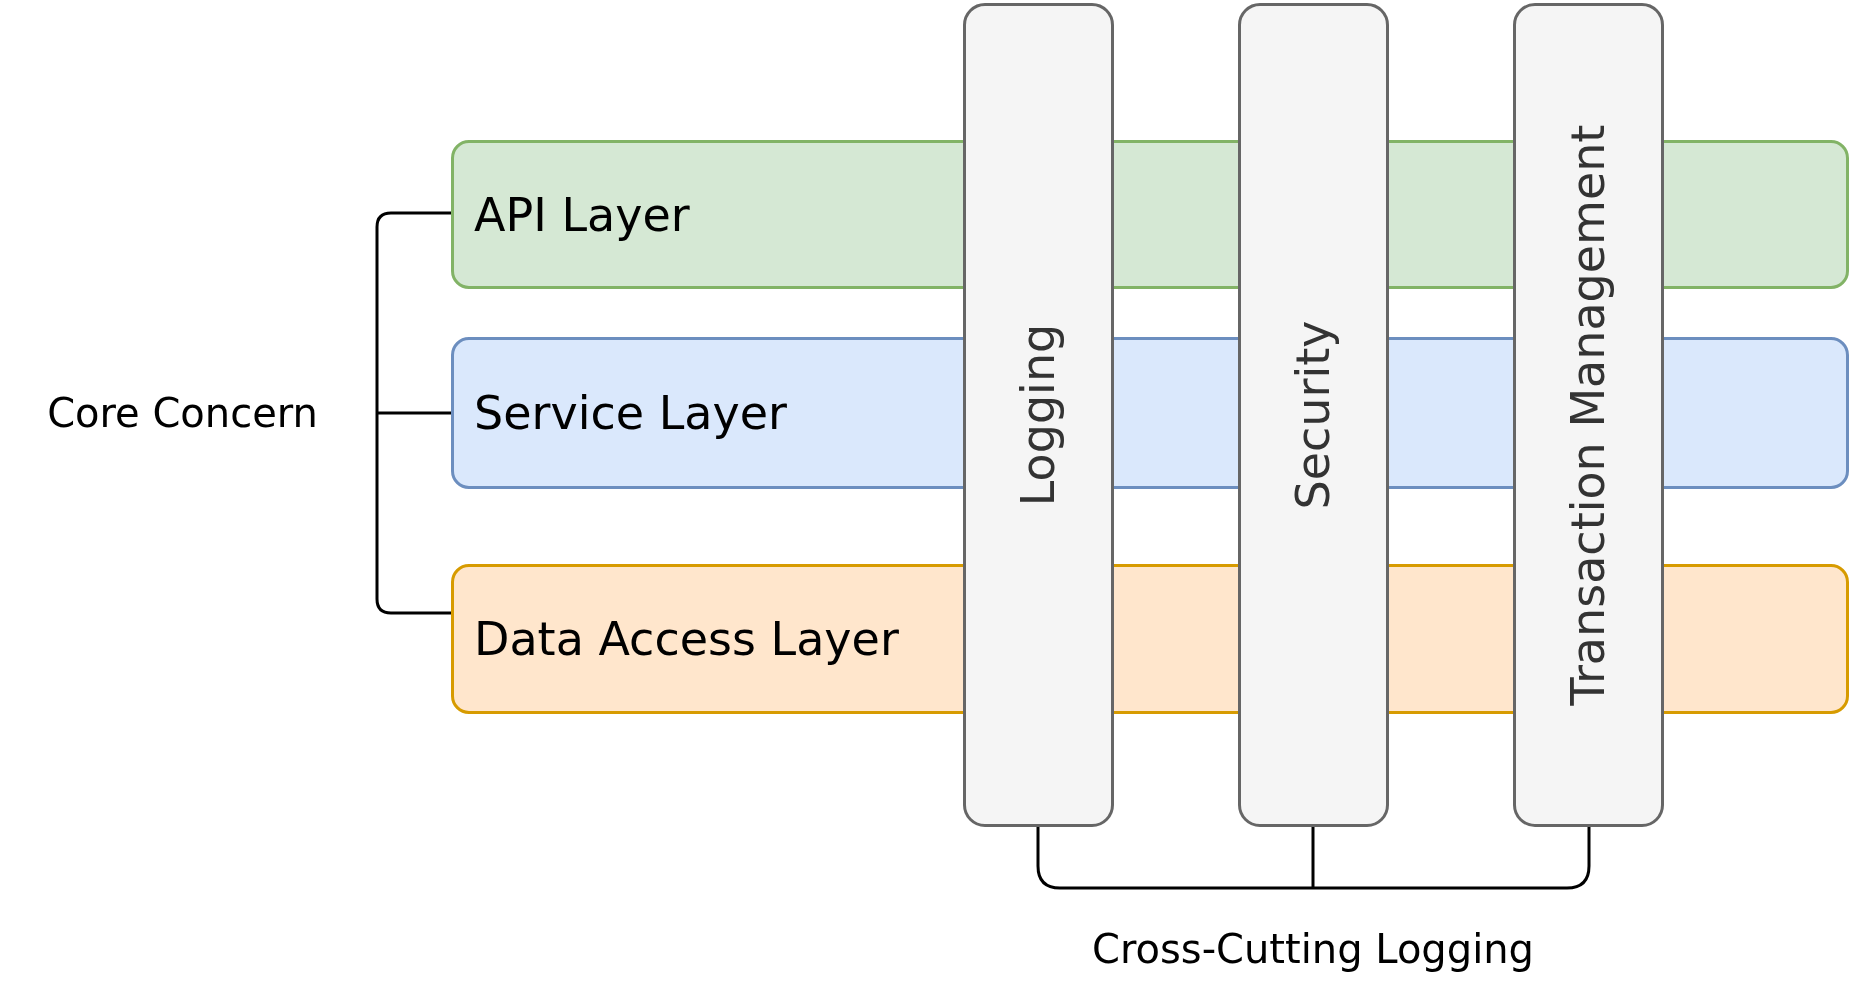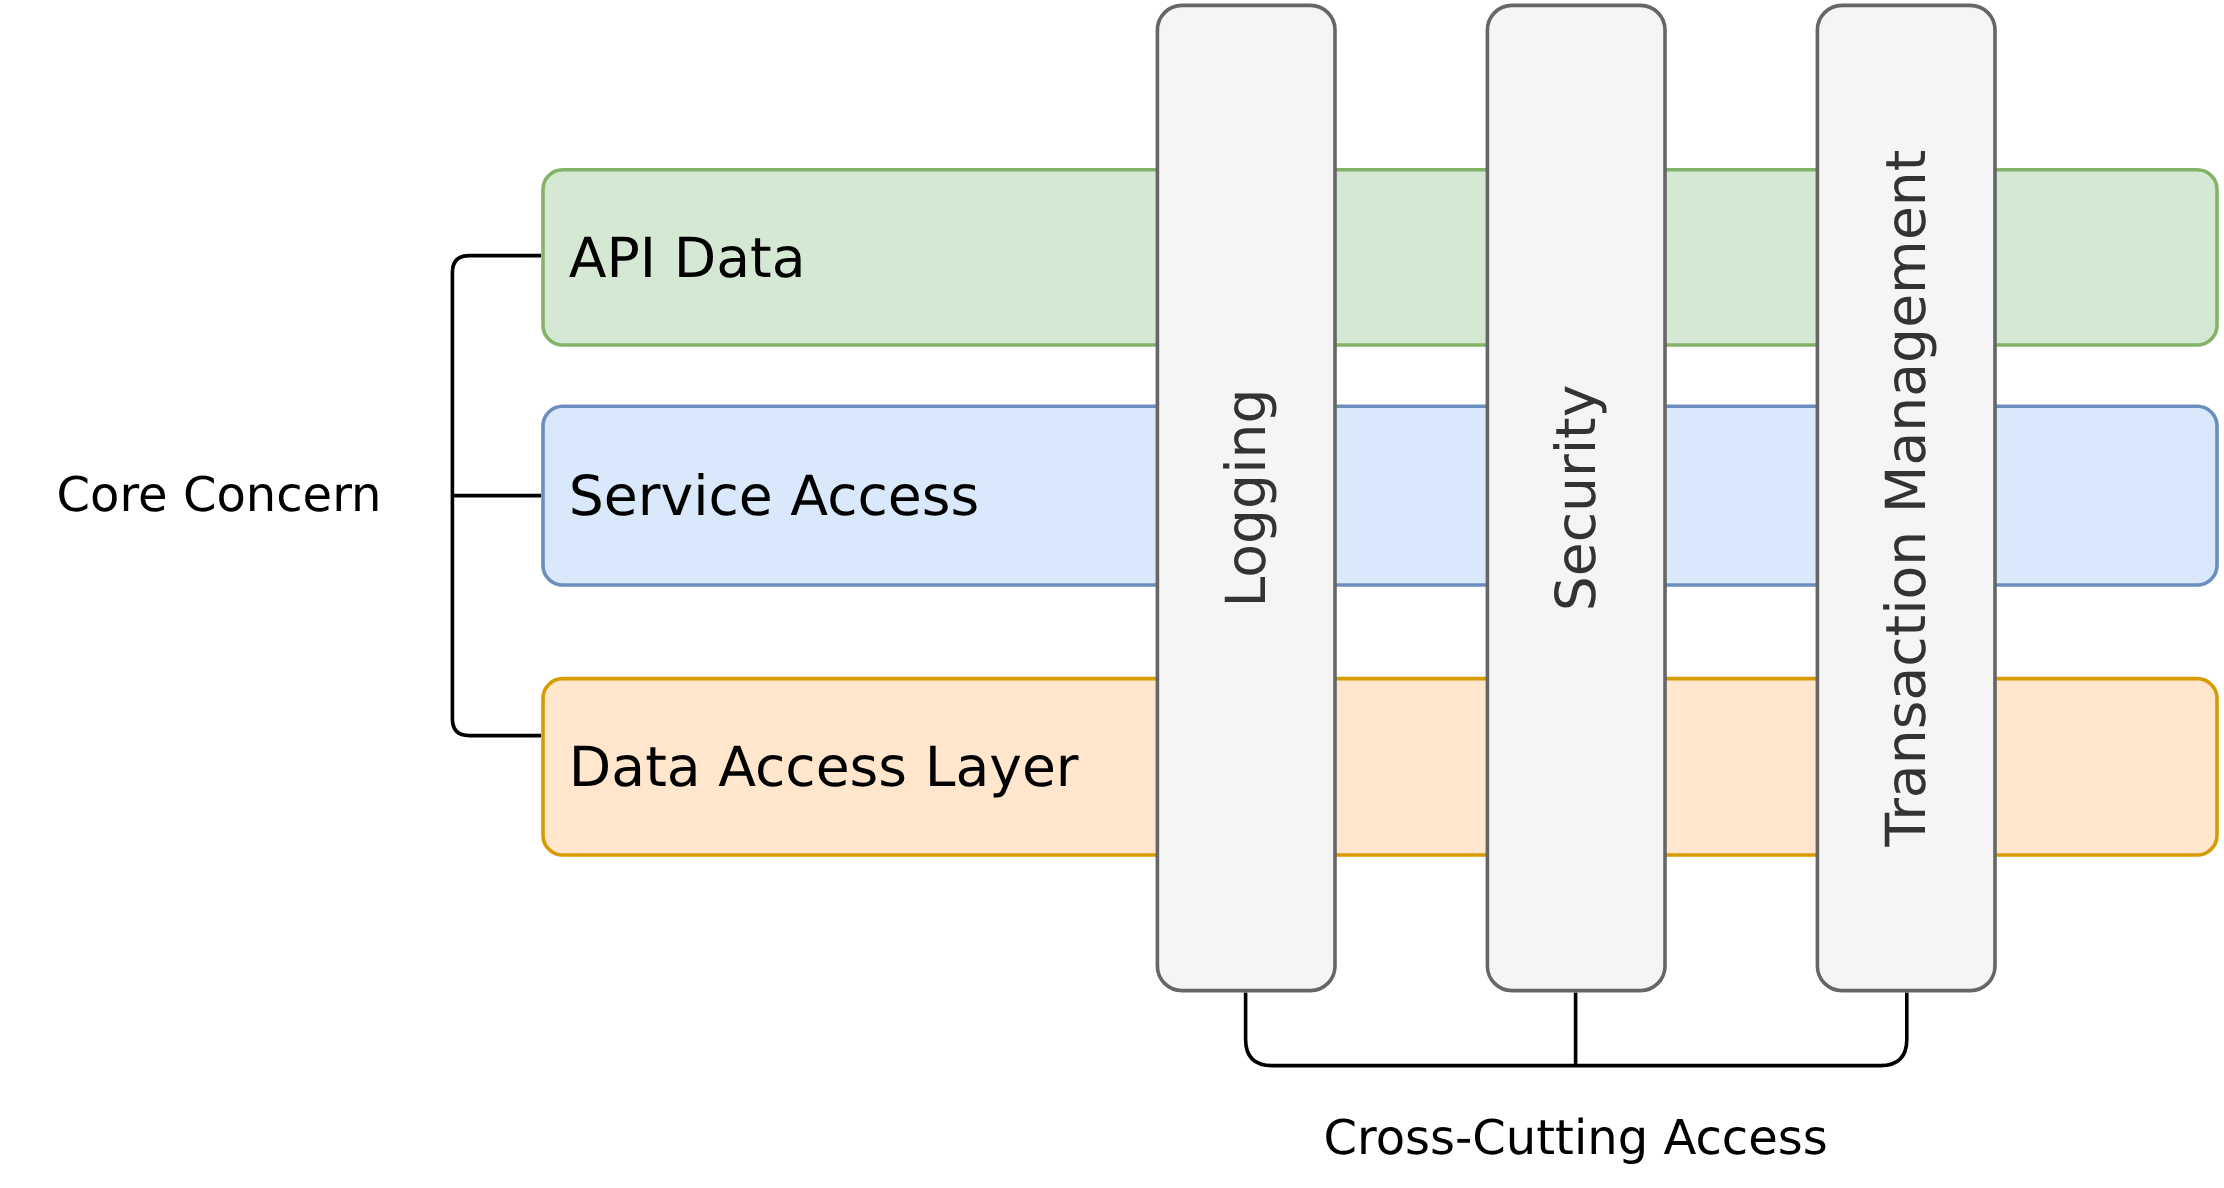--- a/index.html
+++ b/index.html
@@ -86,38 +86,38 @@
 <div class="canvas">
 
   <svg class="connectors" viewBox="0 0 1853 990">
     <path d="M451 213 H391 Q377 213 377 227 V599 Q377 613 391 613 H451 M377 413 H451"></path>
     <path d="M1038 827 V866 Q1038 888 1060 888 H1567 Q1589 888 1589 866 V827 M1313 827 V888"></path>
   </svg>
 
   <div class="label core">Core Concern</div>
 
   <div class="layer api">
-    <span>API Data</span>
+    <span>API Layer</span>
   </div>
 
   <div class="layer service">
-    <span>Service Access</span>
+    <span>Service Layer</span>
   </div>
 
   <div class="layer data">
     <span>Data Access Layer</span>
   </div>
 
   <div class="bar logging">
     <span class="bar-label">Logging</span>
   </div>
 
   <div class="bar security">
     <span class="bar-label">Security</span>
   </div>
 
   <div class="bar tm">
     <span class="bar-label">Transaction Management</span>
   </div>
 
-  <div class="label cross">Cross-Cutting Access</div>
+  <div class="label cross">Cross-Cutting Logging</div>
 
 </div>
 
 </body></html>

